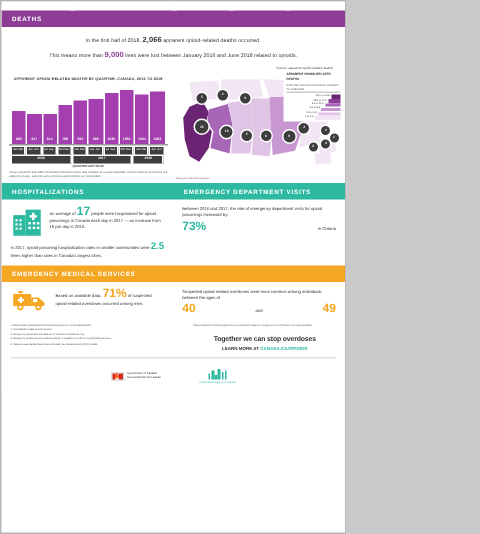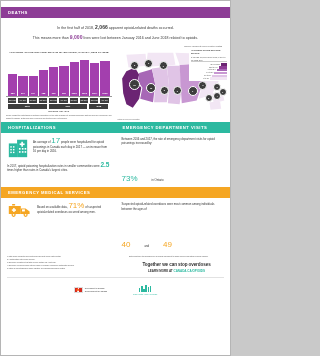--- a/index.html
+++ b/index.html
@@ -147,26 +147,26 @@
   }
   .map-note {
     position: absolute; left: 2px; bottom: 0px;
     font-size: 1.7px; color: #666;
   }
 
   
   .stat-col { padding: 4px 6px 4px 6px; }
   .stat-flex { display: flex; gap: 4px; align-items: flex-start; }
   .stat-text { font-size: 2.8px; color: #333; line-height: 1.55; }
-  .huge { font-size: 8px; font-weight: normal; line-height: 1; margin-top: 28px; }
+  .huge { font-size: 8px; font-weight: bold; line-height: 1; }
   .huge.teal { color: #2cb9a0; }
   .huge.orange { color: #f5a623; }
   .mid { font-size: 6.5px; font-weight: bold; line-height: 1; }
   .mid.teal { color: #2cb9a0; }
-  .inline-stat { display: flex; align-items: baseline; gap: 14px; }
+  .inline-stat { display: flex; align-items: baseline; gap: 14px; justify-content: space-between; }
 
   
   .icon-hospital { width: 22px; height: 22px; flex-shrink: 0; }
   .icon-ambulance { width: 26px; height: 16px; flex-shrink: 0; }
 
   
   .footer { background: #fff; padding: 3px 6px 2px 6px; }
   .foot-row { display: flex; gap: 6px; }
   .footnotes { width: 55%; font-size: 1.6px; color: #555; line-height: 1.55; }
   .footnotes p { margin-bottom: 0.6px; }

